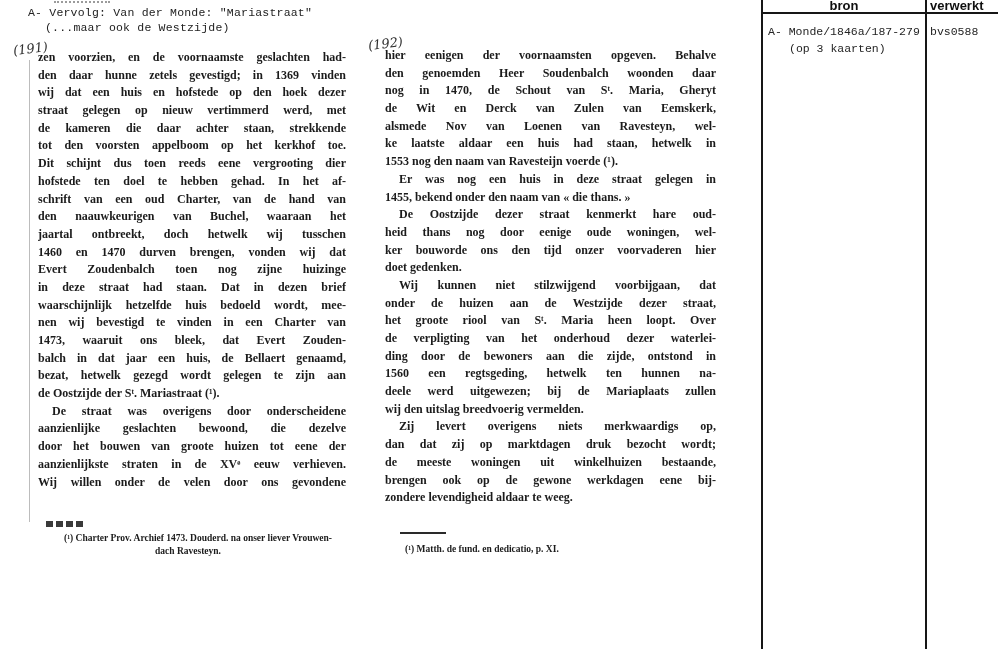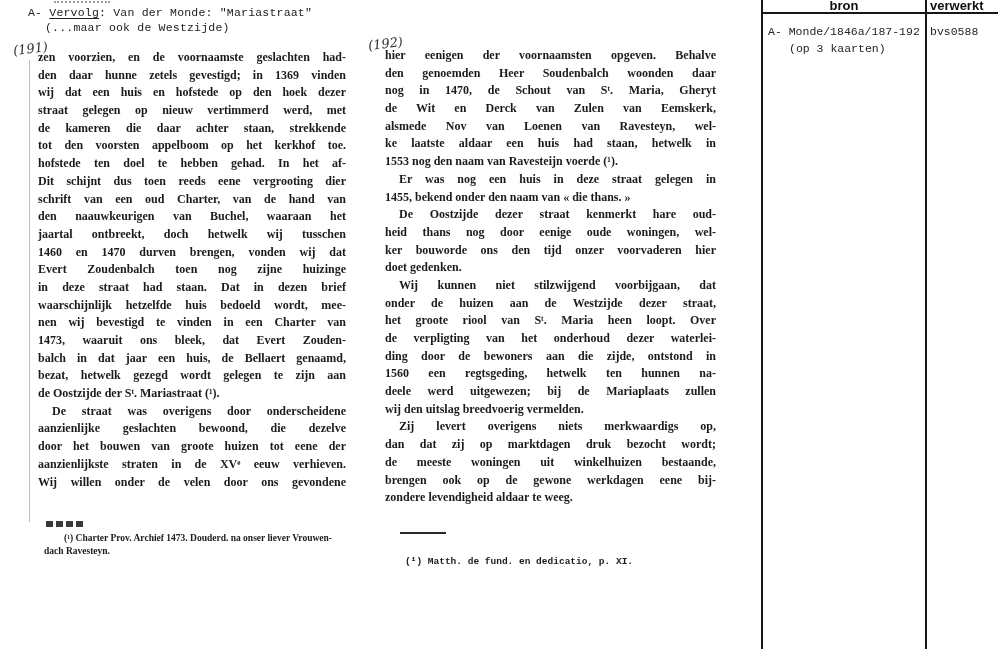--- a/index.html
+++ b/index.html
@@ -8,43 +8,43 @@
     font-family:"Liberation Serif","DejaVu Serif",serif; color:#1b1b1b;
     overflow:hidden;
   }
   
   .typed-header {
     position:absolute; left:28px; top:5px;
     font-family:"Liberation Mono","DejaVu Sans Mono",monospace;
     font-size:11.5px; line-height:15px; color:#222; letter-spacing:0.2px;
     white-space:nowrap;
   }
-  .typed-header .u { text-decoration:underline; text-underline-offset:2px; }
+  .typed-header .u { text-underline-offset:2px; }
   .typed-header .th2 { margin-left:17px; }
   
   .pagemark {
     position:absolute; font-style:italic; font-size:13px; color:#2e2e2e;
     font-family:"DejaVu Serif",serif; transform:rotate(-7deg); white-space:nowrap;
   }
   .pm-left  { left:13px;  top:41px; }
   .pm-right { left:368px; top:36px; }
   
   .col { position:absolute; }
   .col-left  { left:38px;  top:49px; width:308px; }
   .col-right { left:385px; top:47px; width:331px; }
   .tline {
     font-weight:bold; font-size:12px; line-height:17.7px; height:17.7px;
     text-align:justify; text-align-last:justify; overflow:hidden;
   }
   .tline.pend { text-align-last:left; }
   .tline.pind { text-indent:14px; }
   
   .fn { position:absolute; }
-  .fn-left  { left:44px;  top:532px; width:312px; }
-  .fn-right { left:385px; top:555px; width:331px;font-family:Liberation Mono, monospace; }
+  .fn-left  { left:32px;  top:532px; width:312px;text-align:center; }
+  .fn-right { left:385px; top:543px; width:331px; }
   .fnline { font-weight:bold; font-size:9.5px; line-height:13px; white-space:nowrap; }
   .fnline.pind { text-indent:20px; }
   .fnrule { position:absolute; height:2px; background:#2a2a2a; }
   .fnrule-left {
     left:46px; top:521px; width:38px; height:3px; background:none;
     border-top:3px solid transparent;
     background-image:repeating-linear-gradient(90deg,#3a3a3a 0 7px,transparent 7px 10px);
   }
   .fnrule-right { left:400px; top:532px; width:46px; }
   
@@ -86,22 +86,22 @@
   <div class="pagemark pm-left">(191)</div>
   <div class="pagemark pm-right">(192)</div>
 
   <div class="col col-left">
       <div class="tline">zen voorzien, en de voornaamste geslachten had-</div>
       <div class="tline">den daar hunne zetels gevestigd; in 1369 vinden</div>
       <div class="tline">wij dat een huis en hofstede op den hoek dezer</div>
       <div class="tline">straat gelegen op nieuw vertimmerd werd, met</div>
       <div class="tline">de kameren die daar achter staan, strekkende</div>
       <div class="tline">tot den voorsten appelboom op het kerkhof toe.</div>
+      <div class="tline">Dit schijnt dus toen reeds eene vergrooting dier</div>
       <div class="tline">hofstede ten doel te hebben gehad. In het af-</div>
-      <div class="tline">Dit schijnt dus toen reeds eene vergrooting dier</div>
       <div class="tline">schrift van een oud Charter, van de hand van</div>
       <div class="tline">den naauwkeurigen van Buchel, waaraan het</div>
       <div class="tline">jaartal ontbreekt, doch hetwelk wij tusschen</div>
       <div class="tline">1460 en 1470 durven brengen, vonden wij dat</div>
       <div class="tline">Evert Zoudenbalch toen nog zijne huizinge</div>
       <div class="tline">in deze straat had staan. Dat in dezen brief</div>
       <div class="tline">waarschijnlijk hetzelfde huis bedoeld wordt, mee-</div>
       <div class="tline">nen wij bevestigd te vinden in een Charter van</div>
       <div class="tline">1473, waaruit ons bleek, dat Evert Zouden-</div>
       <div class="tline">balch in dat jaar een huis, de Bellaert genaamd,</div>
@@ -150,17 +150,17 @@
   <div class="fnrule fnrule-right"></div>
   <div class="fn fn-right">
       <div class="fnline pind pend">(¹) Matth. de fund. en dedicatio, p. XI.</div>
     </div>
 
   <div class="vline v1"></div>
   <div class="vline v2"></div>
   <div class="hline"></div>
   <div class="sbh sbh-bron">bron</div>
   <div class="sbh sbh-verw">verwerkt</div>
-  <div class="sbv sb-b1">A- Monde/1846a/187-192</div>
+  <div class="sbv sb-b1">A- Monde/1846a/187-279</div>
   <div class="sbv sb-b2">(op 3 kaarten)</div>
   <div class="sbv sb-v1">bvs0588</div>
 
 </div>
 
 </body></html>

